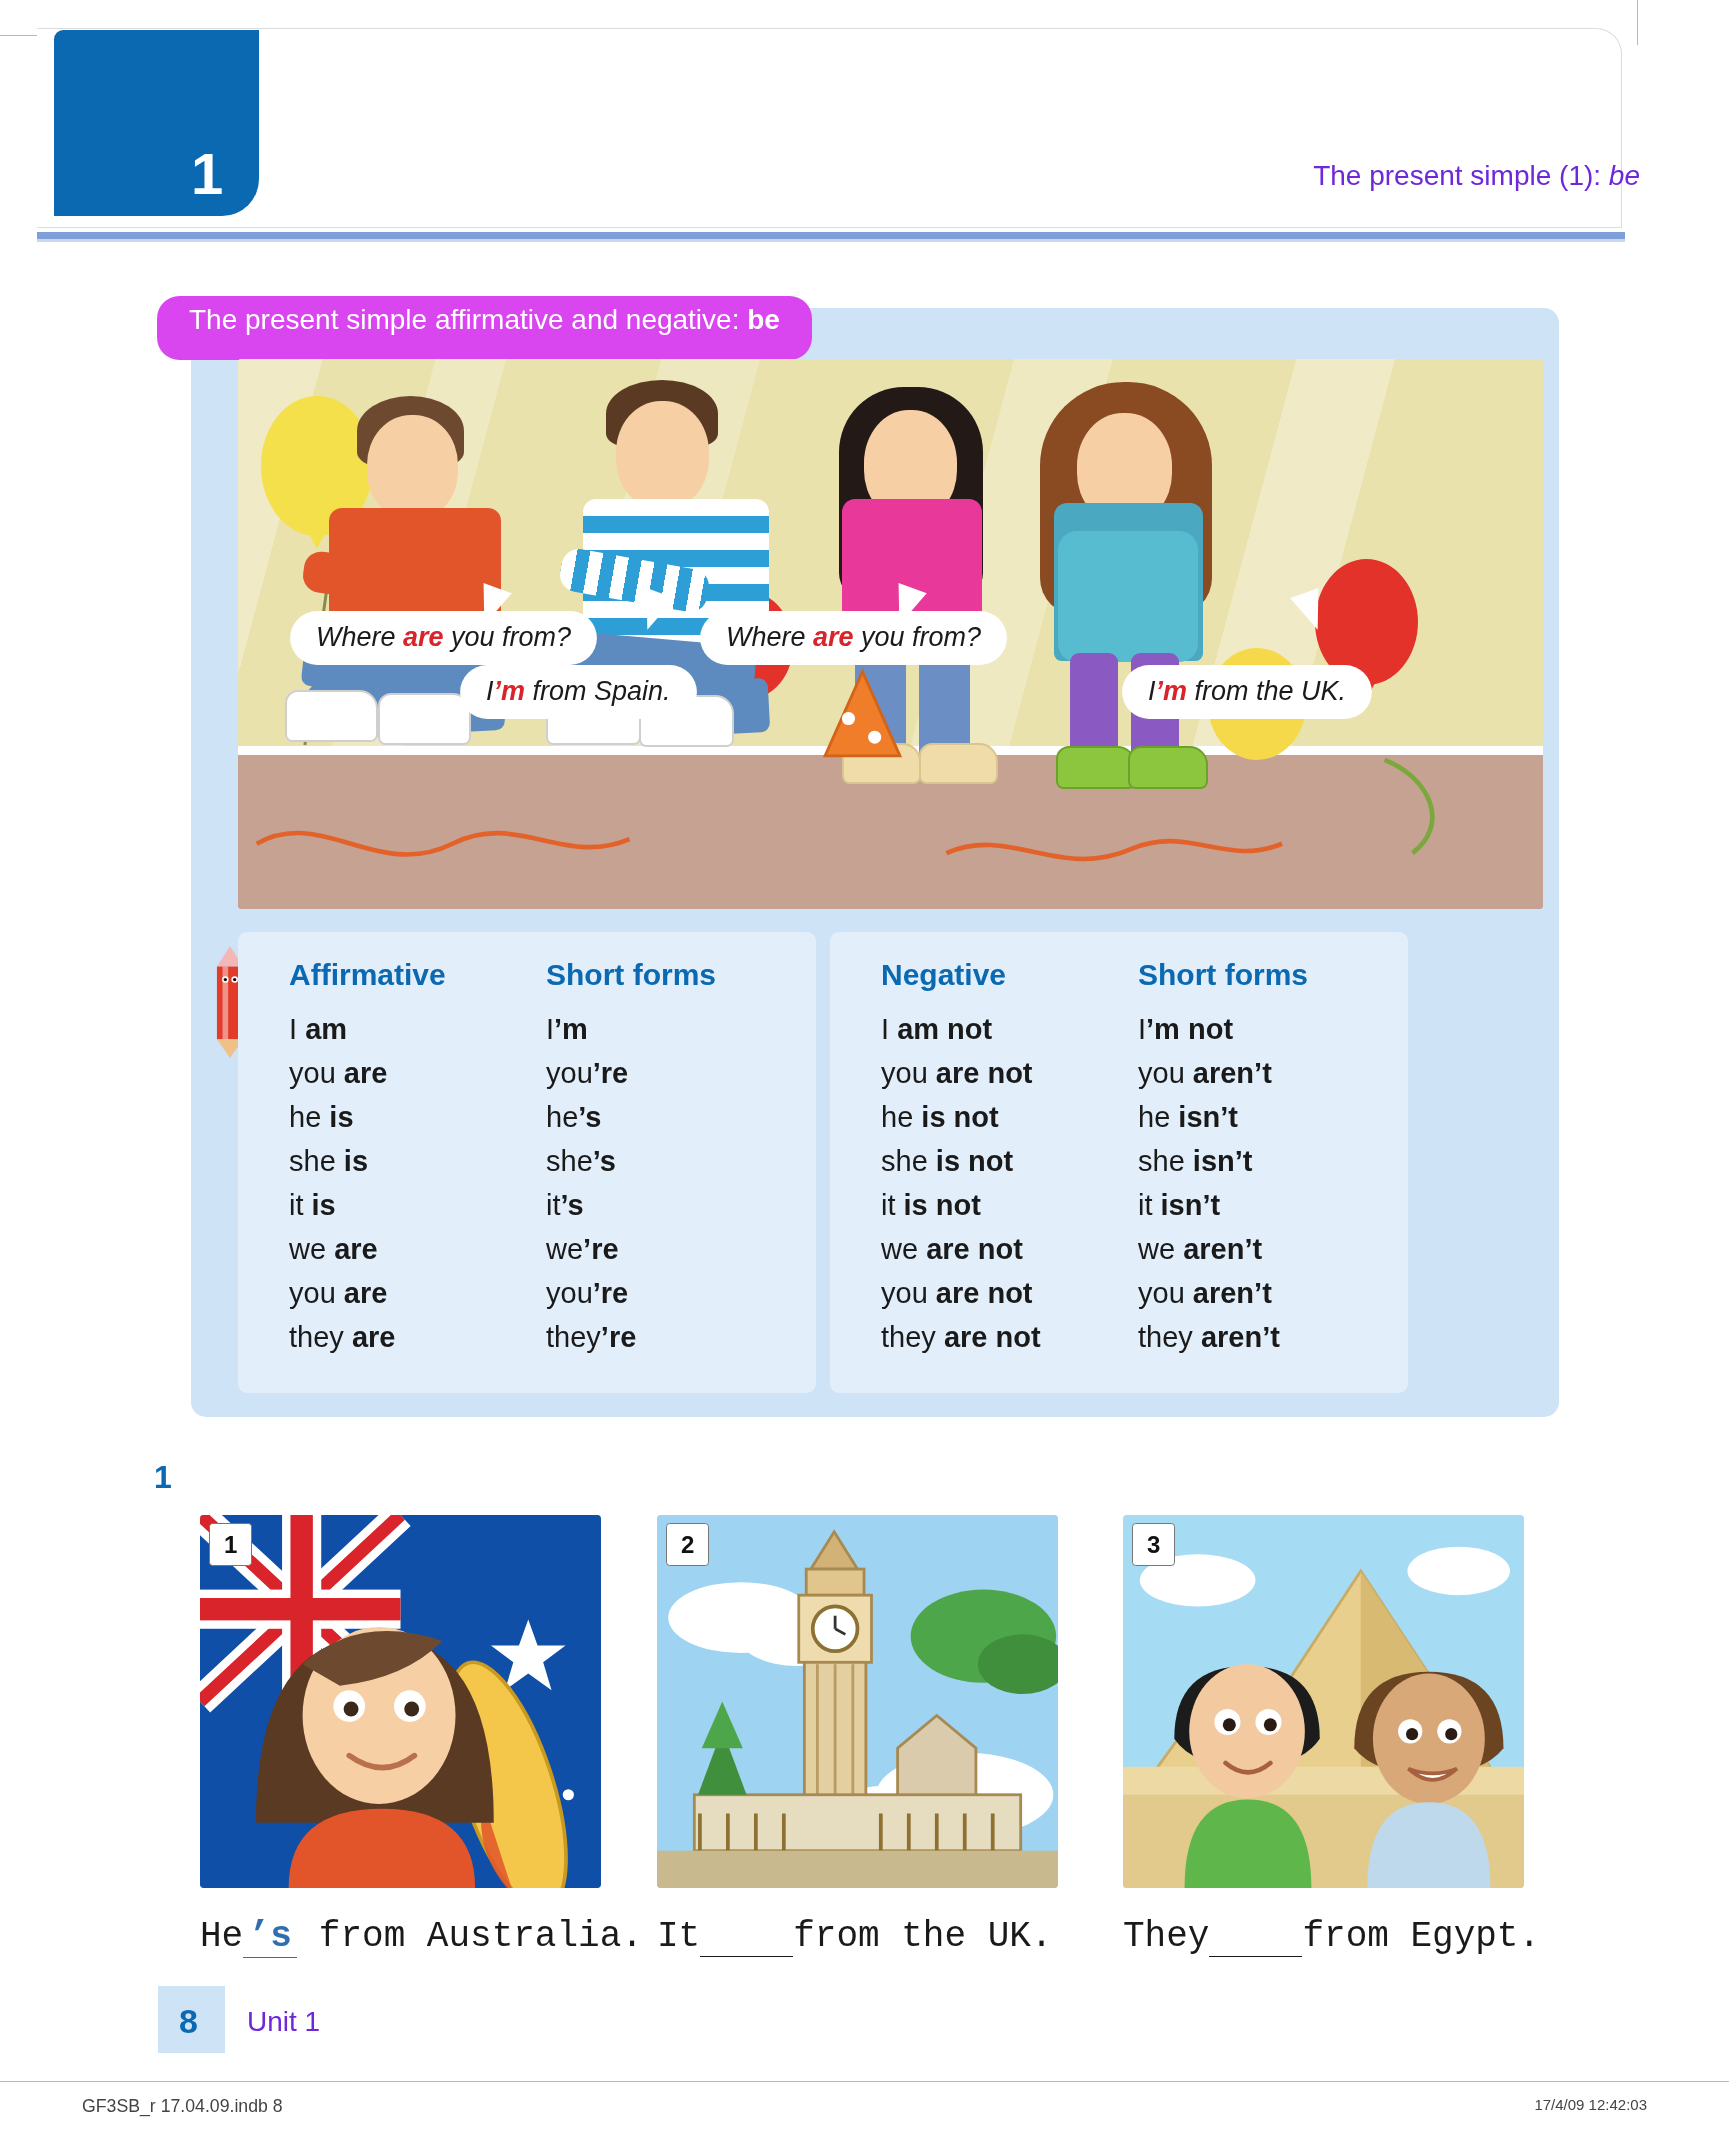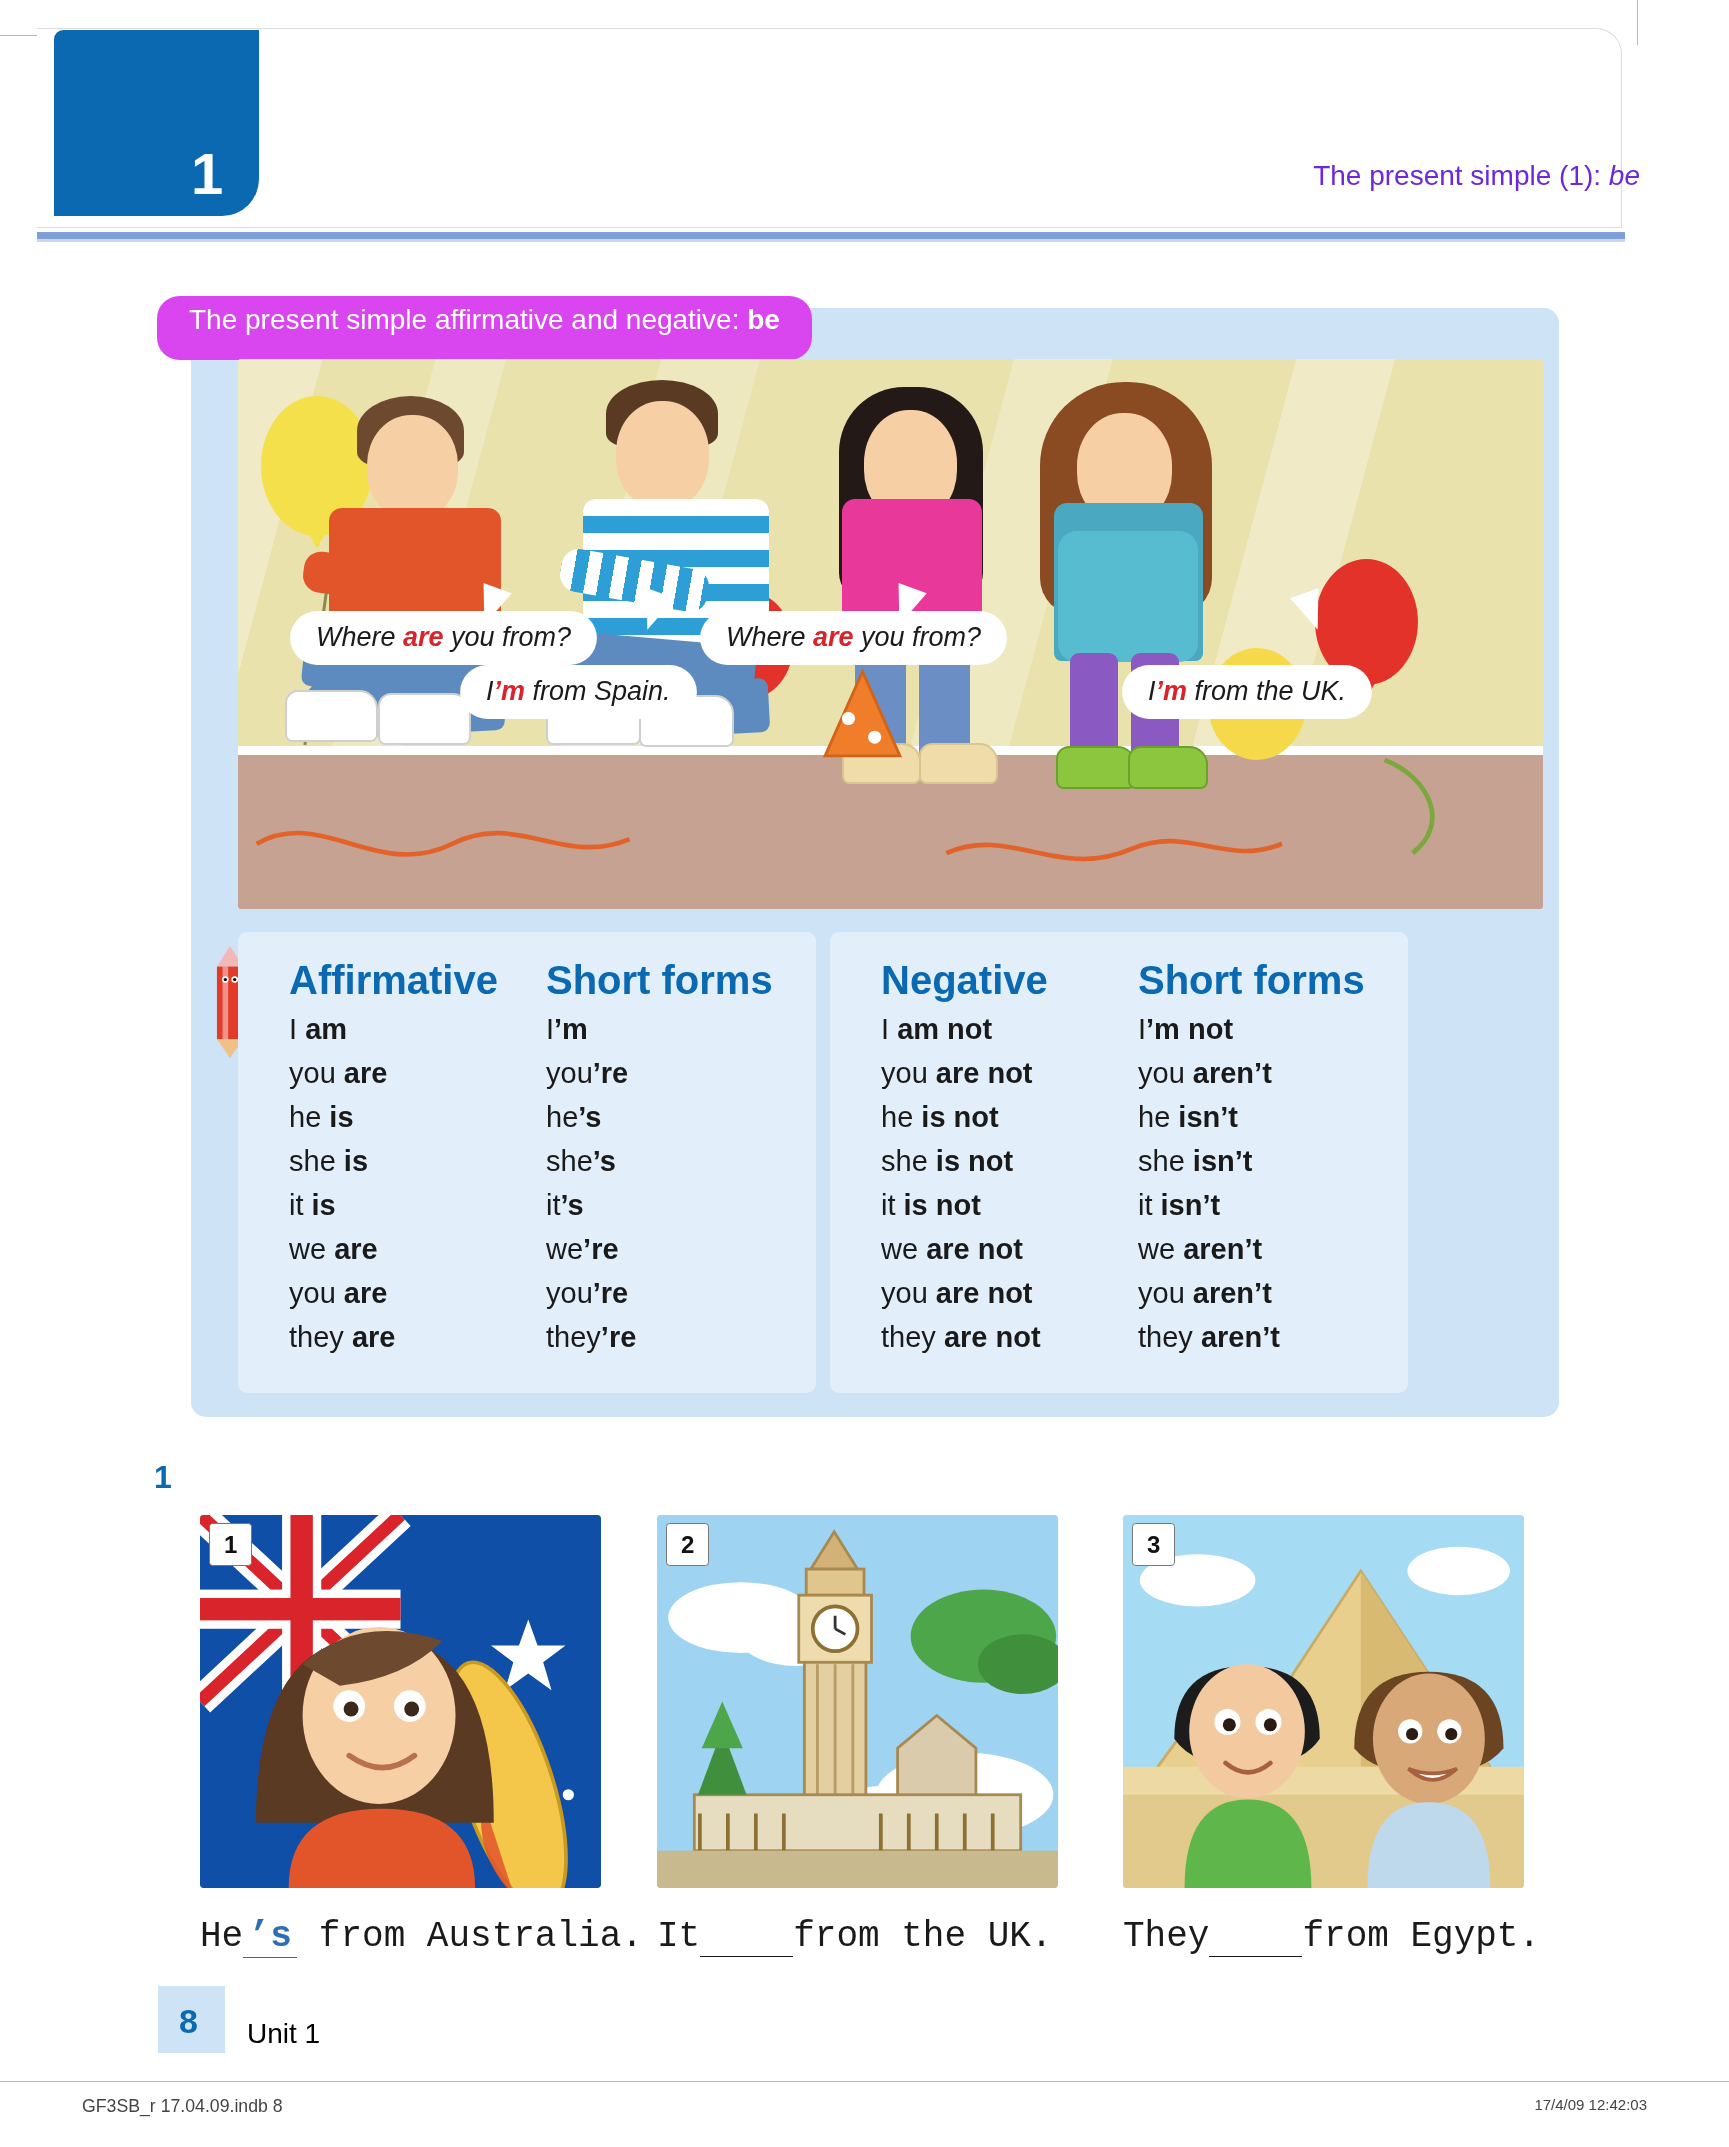--- a/index.html
+++ b/index.html
@@ -208,21 +208,21 @@
   .tbl {
     position: absolute;
     background: #e2effb;
     border-radius: 9.3px;
   }
   .tbl-left { left: 238px; top: 932px; width: 578px; height: 461px; }
   .tbl-right { left: 830px; top: 932px; width: 578px; height: 461px; }
   .tbl h4 {
     margin: 0;
     color: #0a69b0;
-    font-size: 40px;
+    font-size: 30px;
     font-weight: bold;
     text-align: center;
   }
   .col-head-1 { position: absolute; left: 51px; top: 26px; }
   .col-head-2 { position: absolute; left: 308px; top: 26px; }
   .tbl ul {
     margin: 0; padding: 0; list-style: none;
     position: absolute;
     font-size: 29px;
     color: #1a1a1a;
@@ -315,22 +315,21 @@
     position: absolute;
     left: 179px; top: 2002px;
     font-size: 34px;
     font-weight: bold;
     color: #0a69b0;
   }
   .unit-foot {
     position: absolute;
     left: 247px; top: 2006px;
     font-size: 28px;
-    color: #000000;
-    margin-top: 12px;
+    color: #6d28d9;
   }
   .foot-rule {
     position: absolute;
     left: 0; top: 2081px;
     width: 1729px; height: 0.9px;
     background: #b9b9b9;
   }
   .foot-left {
     position: absolute;
     left: 82px; top: 2096px;

